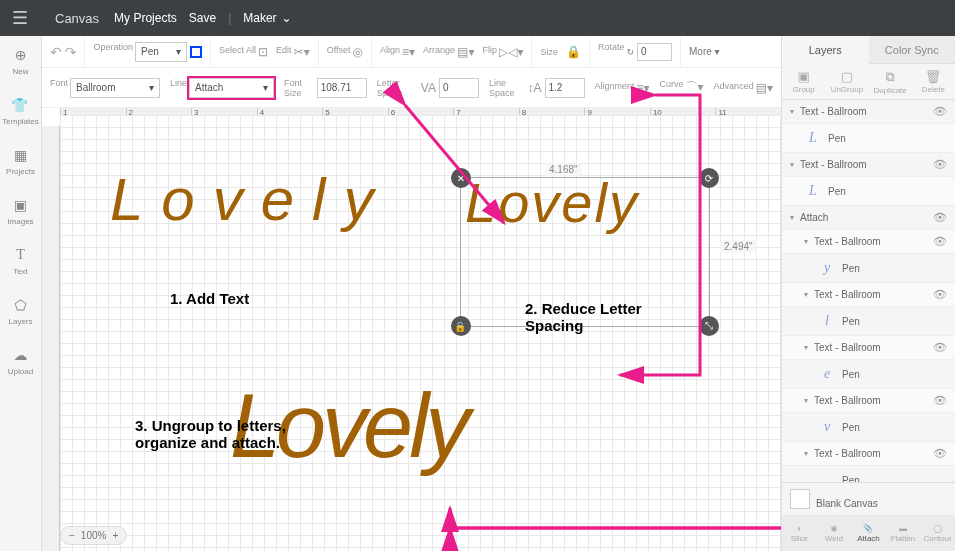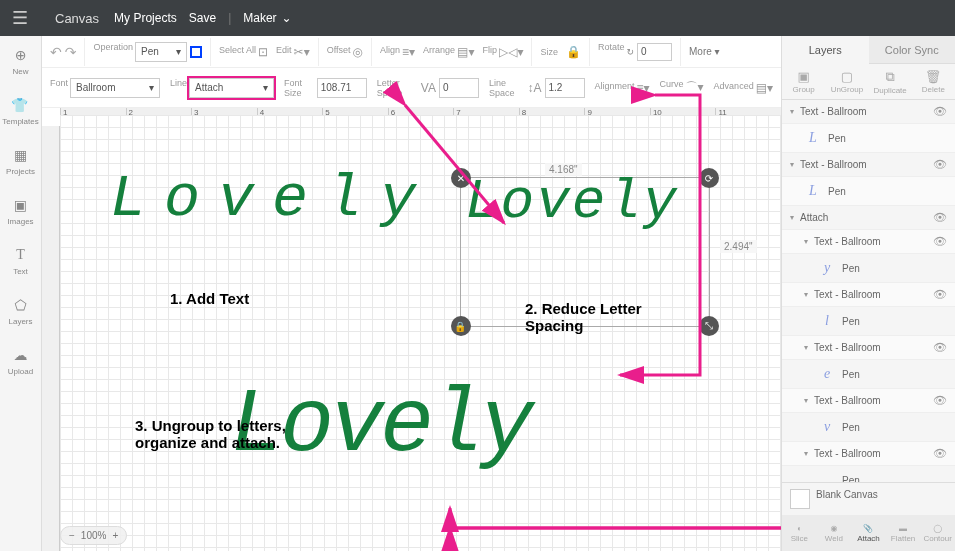--- a/index.html
+++ b/index.html
@@ -28,40 +28,40 @@
     .pen-icon{width:12px;height:12px;border:2.5px solid #0040ff;display:inline-block}
     .undo-redo{display:flex;gap:3px;color:#aaa;font-size:14px}
     .vsep{width:1px;height:28px;background:#eee}
     .tb-icon{color:#999;font-size:12px}
     .wh-input{border:1px solid #ccc;height:18px;width:48px;font-size:10px;padding:0 3px;color:#555}
     .canvas-area{position:absolute;left:60px;top:115px;right:174px;bottom:0;background:#fff}
     .ruler-h{position:absolute;left:60px;top:108px;right:174px;height:18px;background:#f0f0f0;border-bottom:1px solid #ccc;font-size:8px;color:#666;display:flex}
     .ruler-h span{flex:1;border-left:1px solid #ccc;padding-left:2px}
     .ruler-v{position:absolute;left:42px;top:126px;width:18px;bottom:0;background:#f0f0f0;border-right:1px solid #ccc}
     .grid{position:absolute;inset:0;background-image:linear-gradient(#e8e8e8 1px,transparent 1px),linear-gradient(90deg,#e8e8e8 1px,transparent 1px),linear-gradient(#d0d0d0 1px,transparent 1px),linear-gradient(90deg,#d0d0d0 1px,transparent 1px);background-size:12px 12px,12px 12px,60px 60px,60px 60px}
-    .script-text{position:absolute;font-family:Liberation Mono, monospace;color:#15803d;font-size:60px;font-style:italic;pointer-events:none}
+    .script-text{position:absolute;font-family:Liberation Sans, sans-serif;color:#a16207;font-size:60px;font-style:italic;pointer-events:none}
     .sel-box{position:absolute;border:1px solid #aaa}
     .sel-handle{position:absolute;width:20px;height:20px;background:#555;border-radius:50%;color:#fff;font-size:10px;display:flex;align-items:center;justify-content:center}
     .annotation{position:absolute;font-size:15px;font-weight:600;color:#000}
     .right-panel{position:absolute;right:0;top:36px;width:174px;bottom:0;background:#f5f5f5;border-left:1px solid #ddd;display:flex;flex-direction:column}
     .rp-tabs{display:flex;height:28px;font-size:11px}
     .rp-tab{flex:1;display:flex;align-items:center;justify-content:center;background:#ebebeb;border-bottom:1px solid #ddd;color:#888}
     .rp-tab.active{background:#f5f5f5;border-bottom:none;color:#555}
     .rp-actions{display:flex;height:36px;border-bottom:1px solid #ddd}
     .rp-action{flex:1;display:flex;flex-direction:column;align-items:center;justify-content:center;font-size:8px;color:#aaa;gap:1px}
     .rp-action-icon{font-size:13px}
     .layer-list{flex:1;overflow:hidden}
     .layer-item{display:flex;align-items:center;padding:5px 8px;font-size:10px;color:#666;border-bottom:1px solid #eee;gap:6px}
     .layer-sub{padding-left:22px;background:#fafafa}
     .layer-sub2{padding-left:36px}
     .layer-thumb{width:18px;height:18px;display:flex;align-items:center;justify-content:center;color:#8a9ee0;font-style:italic;font-family:cursive;font-size:14px}
     .eye{margin-left:auto;color:#999;font-size:11px}
     .caret{font-size:8px;color:#999}
     .rp-bottom{border-top:1px solid #ddd}
-    .blank-canvas{display:flex;align-items:flex-start;padding:6px 8px;font-size:10px;color:#666;gap:6px}
+    .blank-canvas{display:flex;align-items:flex-end;padding:6px 8px;font-size:10px;color:#666;gap:6px}
     .blank-swatch{width:20px;height:20px;border:1px solid #ccc;background:#fff}
     .rp-bottom-actions{display:flex;height:36px;background:#ebebeb}
     .rp-ba{flex:1;display:flex;flex-direction:column;align-items:center;justify-content:center;font-size:8px;color:#aaa;gap:1px}
     .arrow{position:absolute;pointer-events:none}
     .dim-label{position:absolute;font-size:10px;color:#888;background:rgba(245,245,245,0.8);padding:1px 4px}
     .zoom{position:absolute;left:60px;bottom:6px;display:flex;align-items:center;gap:6px;background:rgba(240,240,240,0.85);border:1px solid #ddd;border-radius:12px;padding:3px 8px;font-size:10px;color:#777}
   </style>
 </head>
 <body>
 

